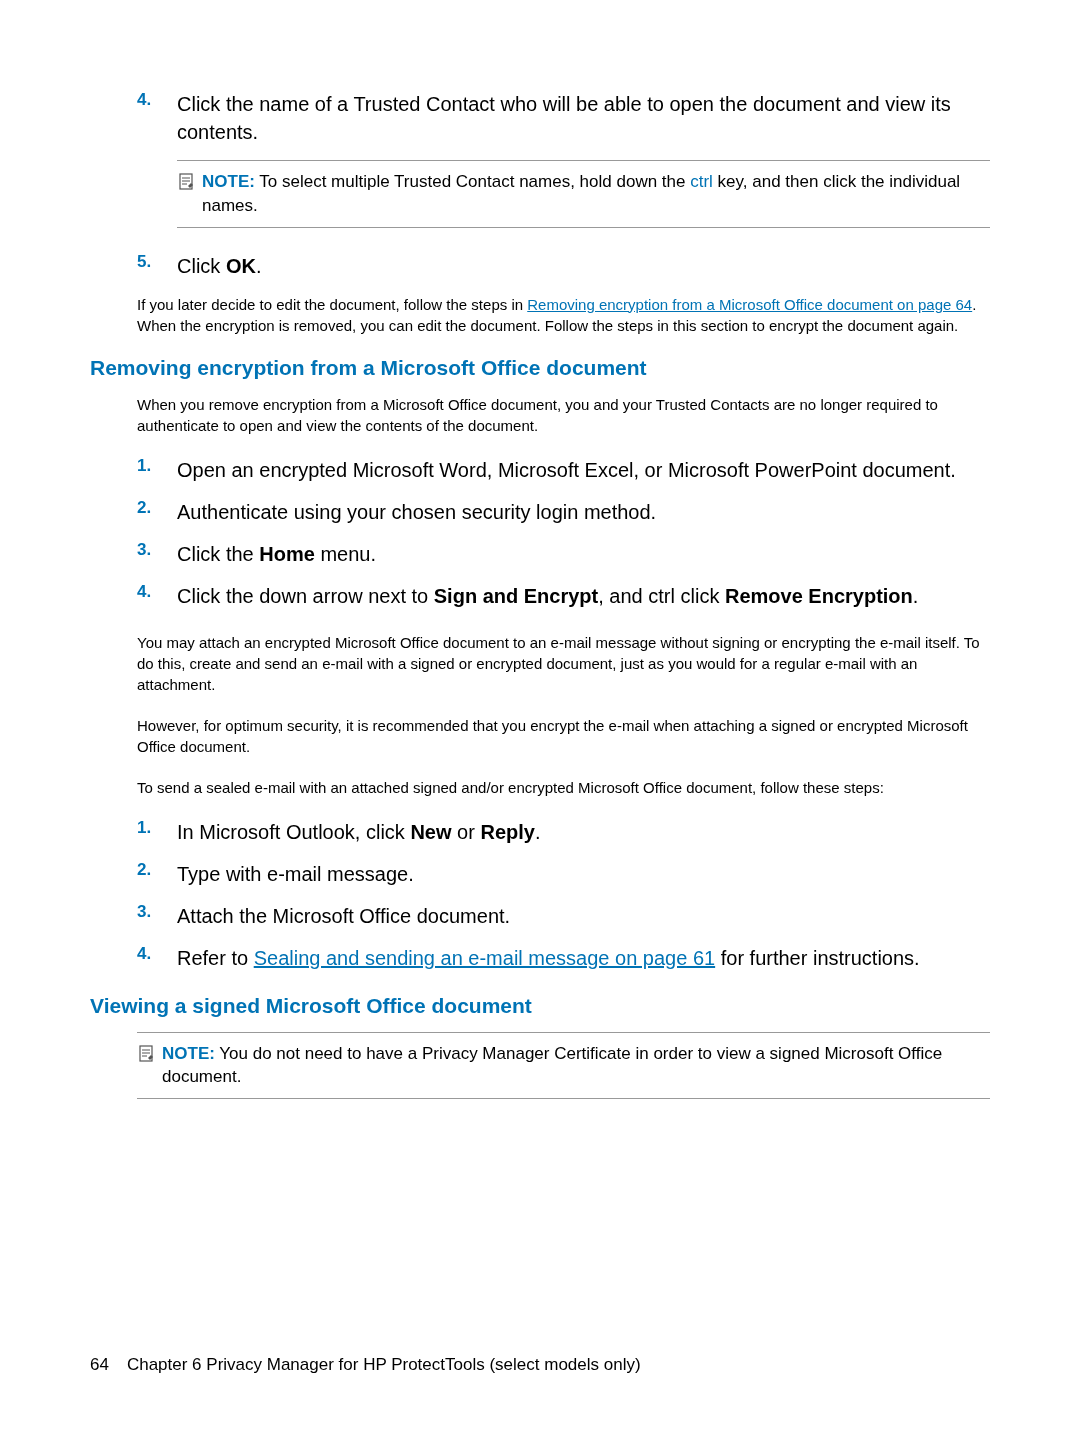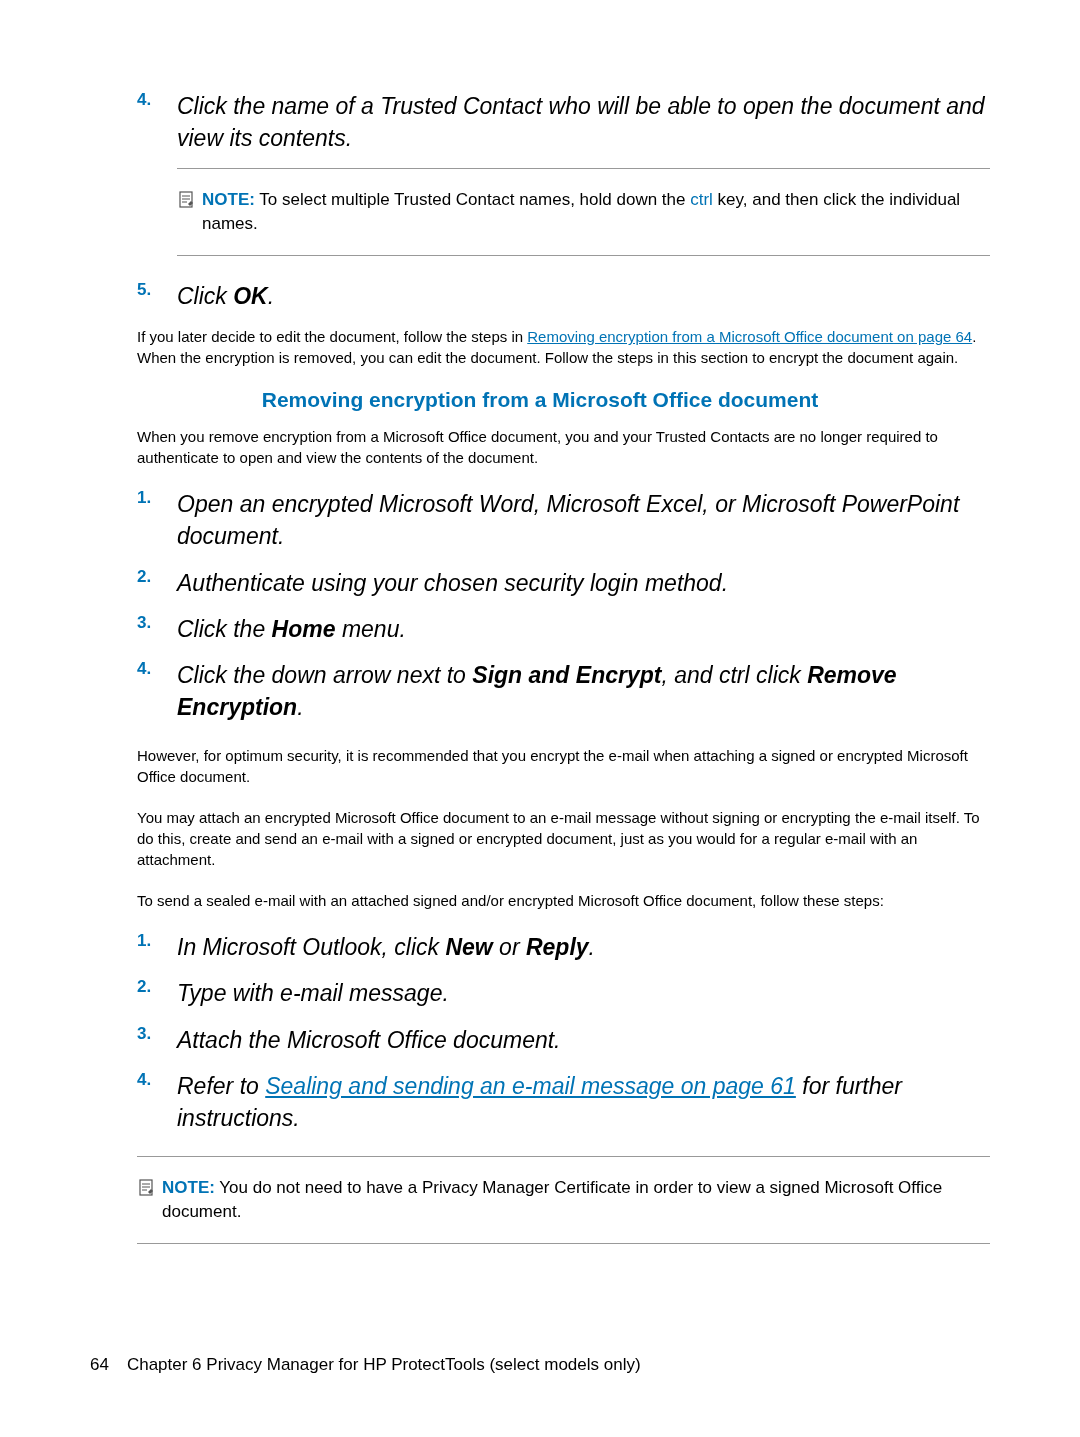--- a/index.html
+++ b/index.html
@@ -22,30 +22,29 @@
     }
     .list-num {
       color: #0073b5;
       font-weight: bold;
       width: 40px;
       flex-shrink: 0;
       font-size: 17px;
       margin-left: 47px;
     }
     .list-text {
-      font-size: 23px;
+      font-size: 20px;
       line-height: 1.4;
       flex: 1;
-      font-style: italic;
     }
     .note-block {
       display: flex;
       border-top: 1px solid #999;
       border-bottom: 1px solid #999;
-      padding: 19px 0;
+      padding: 9px 0;
       margin-left: 87px;
       margin-bottom: 24px;
       margin-top: 8px;
     }
     .note-block.wide {
       margin-left: 47px;
     }
     .note-label {
       color: #0073b5;
       font-weight: bold;
@@ -67,21 +66,20 @@
     .link {
       color: #0073b5;
       text-decoration: underline;
     }
     .h2 {
       color: #0073b5;
       font-size: 21px;
       font-weight: bold;
       margin-top: 12px;
       margin-bottom: 14px;
-      text-align: center;
     }
     .footer {
       position: absolute;
       bottom: 62px;
       left: 90px;
       font-size: 17px;
       display: flex;
       gap: 18px;
       align-items: center;
     }
@@ -149,22 +147,22 @@
   </div>
 
   <div class="list-item" style="margin-bottom:22px;">
     <div class="list-num">4.</div>
     <div class="list-text">
       <span>Click the down arrow next to </span><b>Sign and Encrypt</b><span>, and ctrl click </span><b>Remove Encryption</b><span>.</span>
     </div>
   </div>
 
 
+  <div class="para">You may attach an encrypted Microsoft Office document to an e-mail message without signing or encrypting the e-mail itself. To do this, create and send an e-mail with a signed or encrypted document, just as you would for a regular e-mail with an attachment.</div>
   <div class="para">However, for optimum security, it is recommended that you encrypt the e-mail when attaching a signed or encrypted Microsoft Office document.</div>
-  <div class="para">You may attach an encrypted Microsoft Office document to an e-mail message without signing or encrypting the e-mail itself. To do this, create and send an e-mail with a signed or encrypted document, just as you would for a regular e-mail with an attachment.</div>
   <div class="para">To send a sealed e-mail with an attached signed and/or encrypted Microsoft Office document, follow these steps:</div>
 
   <div class="list-item">
     <div class="list-num">1.</div>
     <div class="list-text">
       <span>In Microsoft Outlook, click </span><b>New</b><span> or </span><b>Reply</b><span>.</span>
     </div>
   </div>
 
   <div class="list-item">
@@ -177,20 +175,21 @@
     <div class="list-text">Attach the Microsoft Office document.</div>
   </div>
 
   <div class="list-item" style="margin-bottom:22px;">
     <div class="list-num">4.</div>
     <div class="list-text">
       <span>Refer to </span><a href="#" class="link">Sealing and sending an e-mail message on page 61</a><span> for further instructions.</span>
     </div>
   </div>
 
+  <div class="h2">Viewing a signed Microsoft Office document</div>
 
   <div class="note-block wide">
     <span class="note-icon">
       <svg width="20" height="20" viewBox="0 0 20 20">
           <rect x="3" y="2" width="12" height="15" fill="none" stroke="#555" stroke-width="1.2"></rect>
           <path d="M5 6 h8 M5 9 h8 M5 12 h5" stroke="#555" stroke-width="1"></path>
           <path d="M11 14 l3 -3 l2 2 l-3 3 z" fill="#555"></path>
         </svg>
     </span>
     <div class="note-text">

